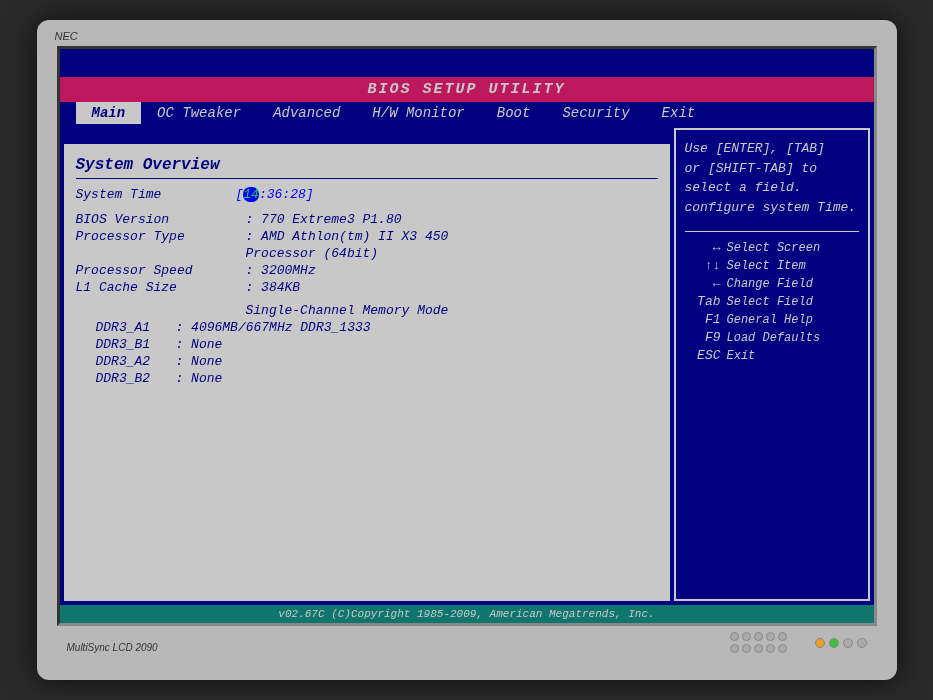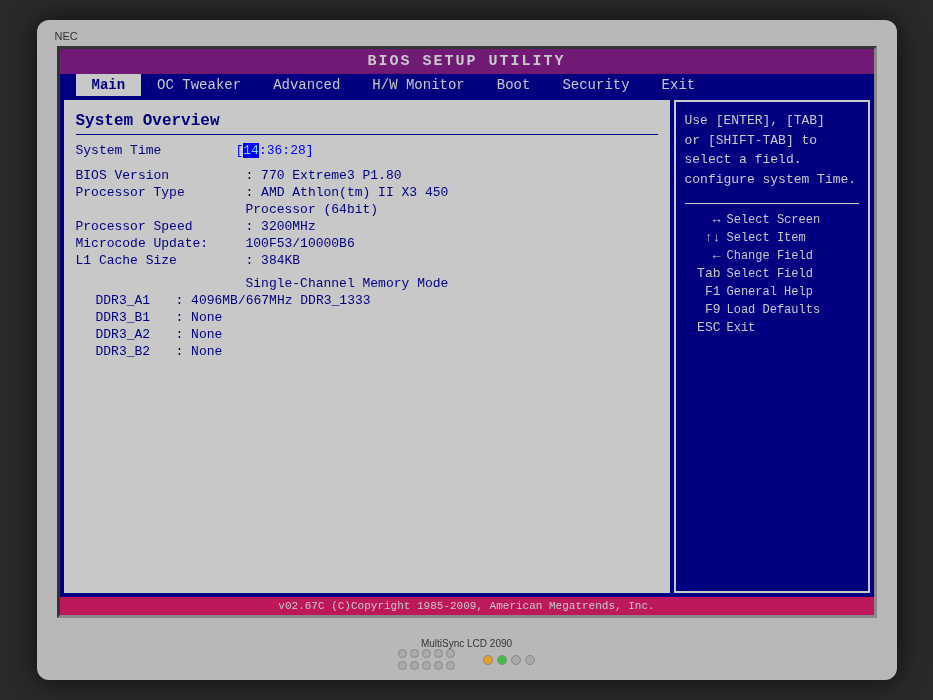--- a/index.html
+++ b/index.html
@@ -17,20 +17,21 @@
     .monitor-outer {
       width: 860px;
       height: 660px;
       background: #b8b8b8;
       border-radius: 12px;
       padding: 10px;
       box-shadow: 0 0 30px rgba(0,0,0,0.7);
       display: flex;
       flex-direction: column;
       align-items: center;
+      font-style: italic;
     }
 
     .monitor-brand {
       color: #333;
       font-size: 11px;
       font-family: Arial, sans-serif;
       align-self: flex-start;
       margin-left: 8px;
       margin-bottom: 4px;
     }
@@ -39,27 +40,28 @@
       width: 820px;
       height: 580px;
       background: #000080;
       border: 3px inset #888;
       display: flex;
       flex-direction: column;
       overflow: hidden;
     }
 
     .title-bar {
-      background: #701a75;
+      background: #be185d;
       color: #c8c8c8;
       text-align: center;
       font-size: 15px;
       font-weight: bold;
       padding: 4px 0;
       letter-spacing: 2px;
+      margin-top: 28px;
     }
 
     .menu-bar {
       display: flex;
       background: #000080;
       padding: 0 16px;
     }
 
     .menu-item {
       color: #c8c8c8;
@@ -80,20 +82,21 @@
       margin: 4px;
       gap: 4px;
     }
 
     .left-panel {
       flex: 1;
       background: #c8c8c8;
       padding: 12px;
       color: #000080;
       font-size: 13px;
+      margin-top: 16px;
     }
 
     .right-panel {
       width: 196px;
       background: #000080;
       border: 2px solid #c8c8c8;
       padding: 9px;
       color: #c8c8c8;
       font-size: 13px;
     }
@@ -123,21 +126,22 @@
       color: #0000ff;
       font-size: 13px;
     }
 
     .field-value.highlight {
       color: #0000ff;
     }
 
     .time-selected {
       background: #0000ff;
-      color: #7dd3fc;
+      color: #22c55e;
+      border-radius: 7px;
     }
 
     .info-block {
       margin-top: 10px;
     }
 
     .info-row {
       display: flex;
       margin-bottom: 2px;
     }
@@ -206,35 +210,34 @@
       margin-right: 6px;
       font-size: 13px;
     }
 
     .key-desc {
       color: #c8c8c8;
       font-size: 12px;
     }
 
     .bottom-bar {
-      background: #be185d;
+      background: #0f766e;
       color: #c8c8c8;
       text-align: center;
       font-size: 11px;
       padding: 3px 0;
     }
 
     .monitor-bottom {
       width: 820px;
       display: flex;
       justify-content: space-between;
-      align-items: center;
-      margin-top: 20px;
+      align-items: flex-end;
+      margin-top: 6px;
       padding: 0 10px;
-      flex-direction: column;
     }
 
     .monitor-logo {
       color: #333;
       font-family: Arial, sans-serif;
       font-size: 10px;
     }
 
     .monitor-buttons {
       display: flex;
@@ -314,24 +317,20 @@
             <span class="info-label">Processor Type</span>
             <span class="info-value">: AMD Athlon(tm) II X3 450</span>
           </div>
           <div class="info-row">
             <span class="info-label"></span>
             <span class="info-value">Processor (64bit)</span>
           </div>
           <div class="info-row">
             <span class="info-label">Processor Speed</span>
             <span class="info-value">: 3200MHz</span>
-          </div>
-          <div class="info-row">
-            <span class="info-label">Microcode Update:</span>
-            <span class="info-value">100F53/10000B6</span>
           </div>
           <div class="info-row">
             <span class="info-label">L1 Cache Size</span>
             <span class="info-value">: 384KB</span>
           </div>
         </div>
 
         <div class="memory-section">
           <div class="info-row">
             <span class="info-label"></span>

